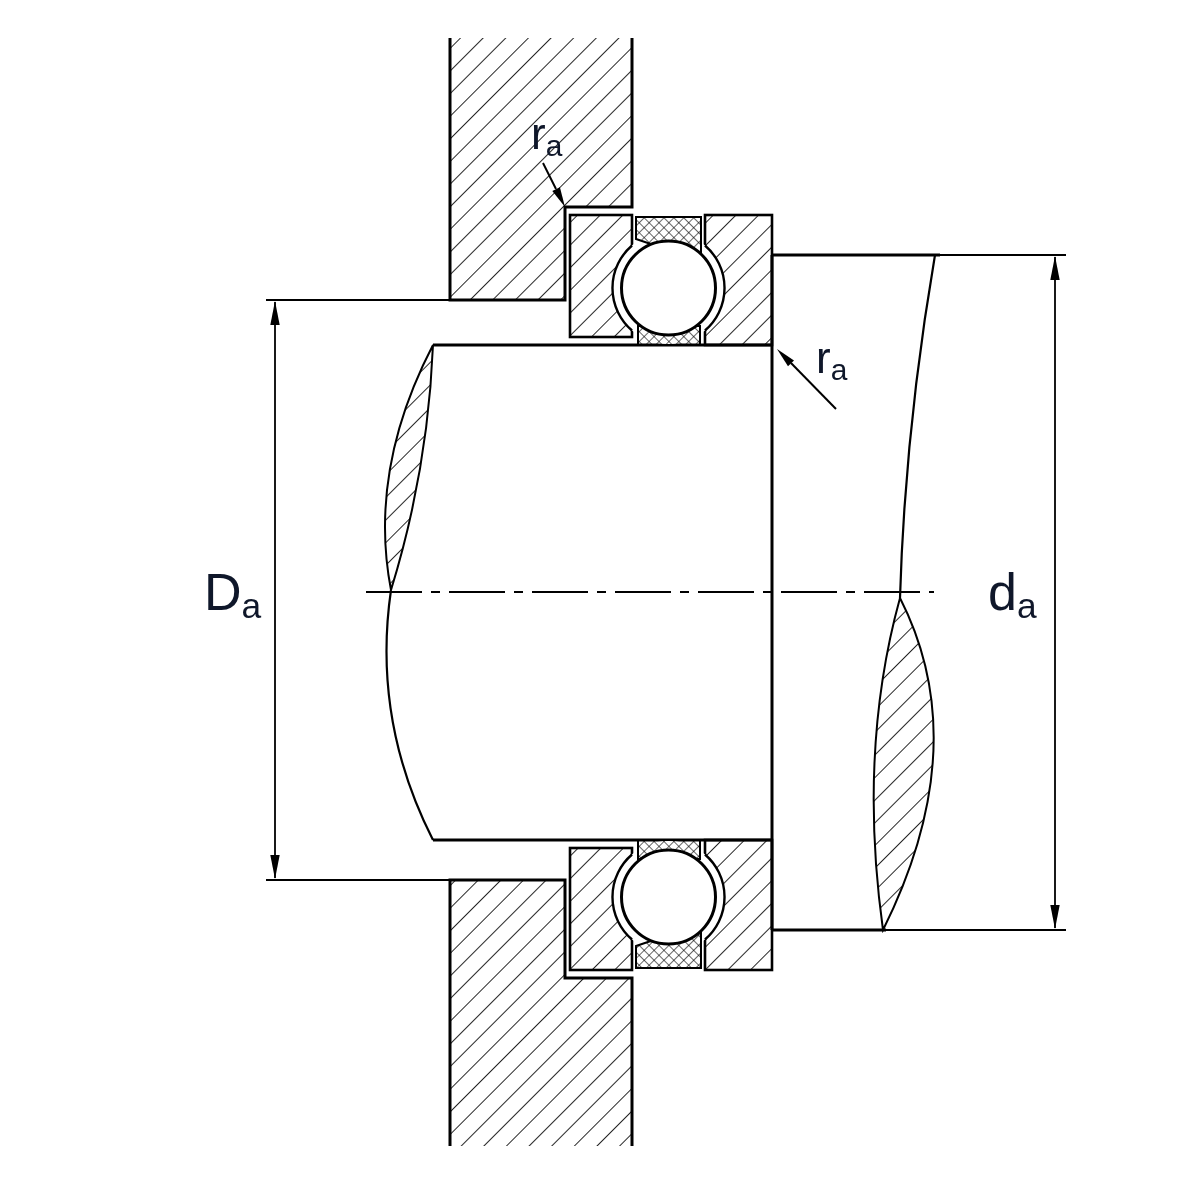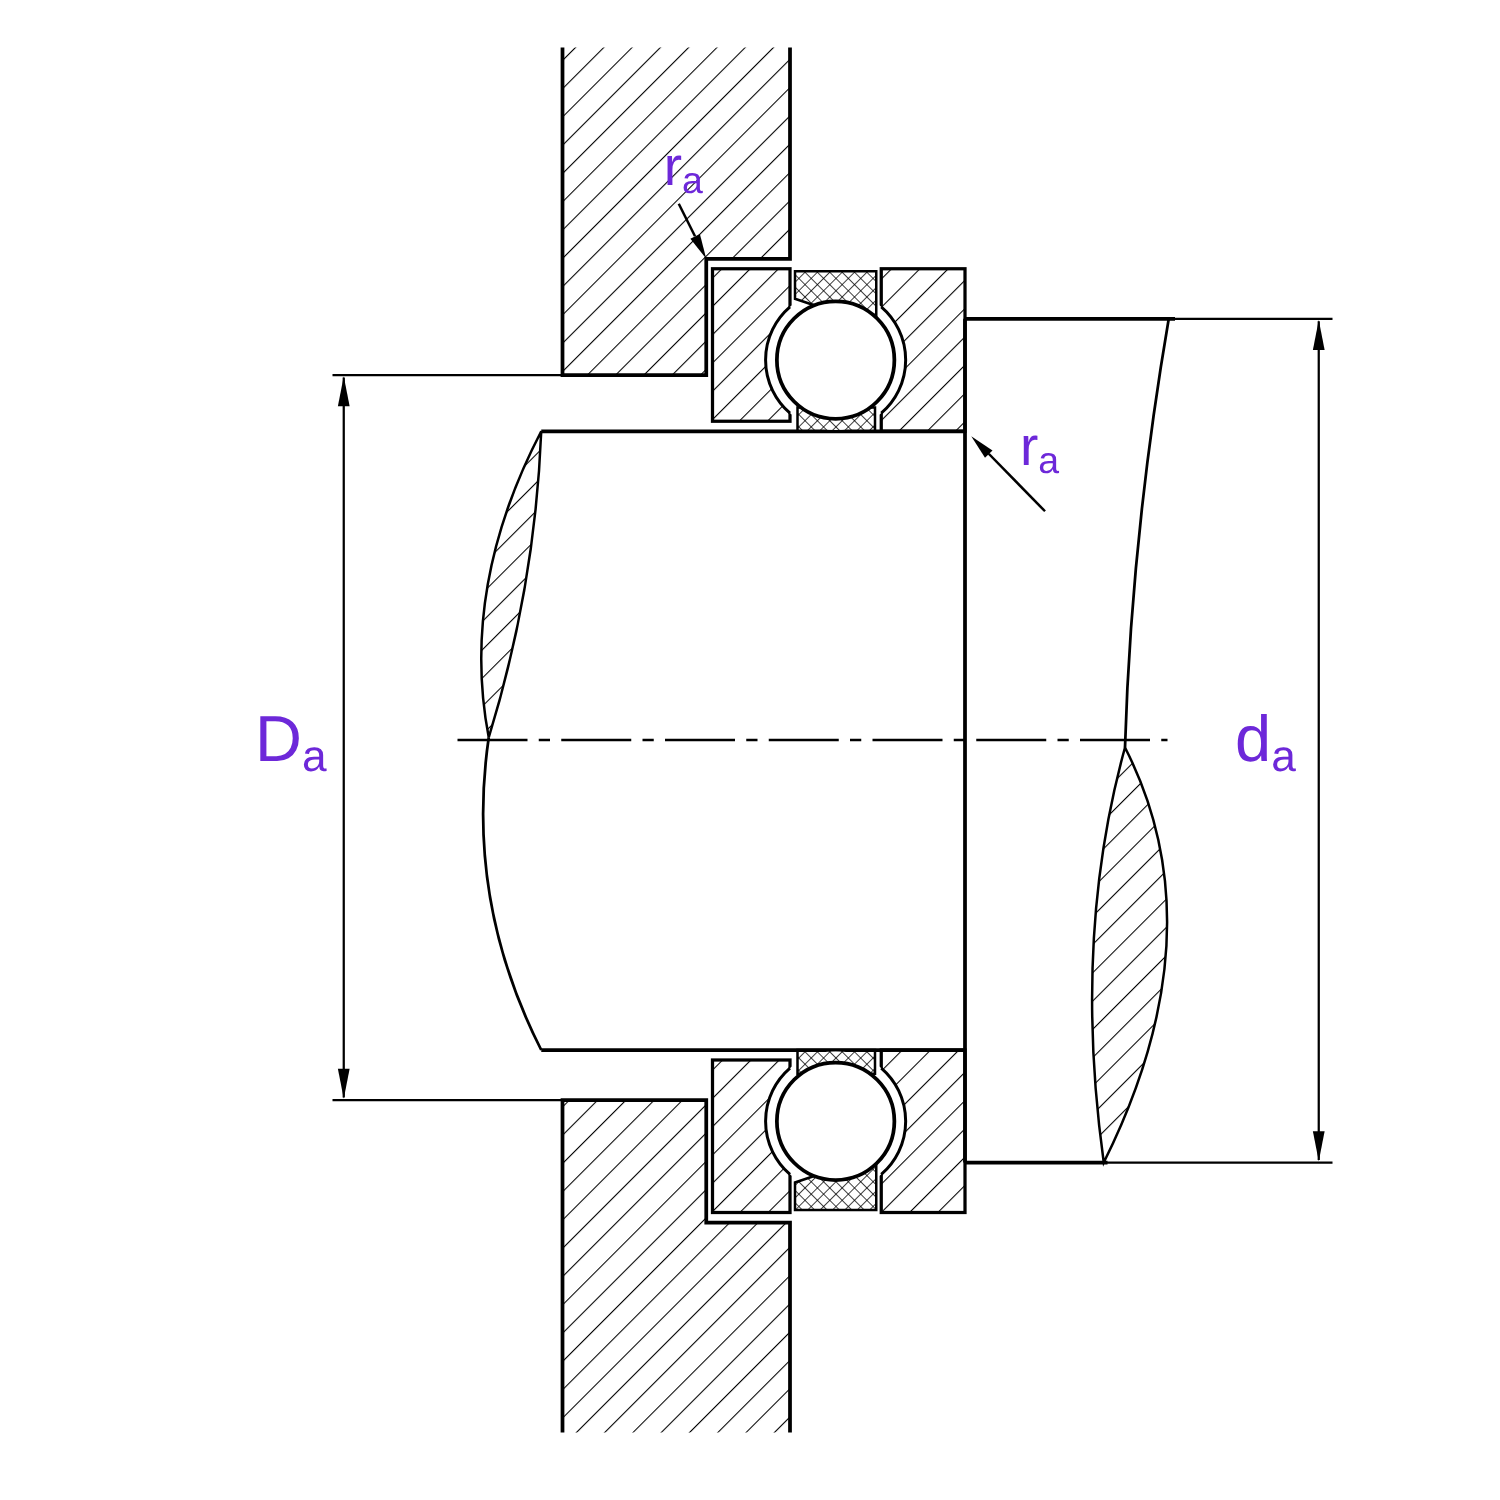--- a/index.html
+++ b/index.html
@@ -2,21 +2,21 @@
 <html><head>
 <meta charset="utf-8">
 <style>
   html,body{margin:0;padding:0;background:#fff;}
   .canvas{
     position:relative;width:1200px;height:1200px;background:#ffffff;
     overflow:hidden;font-family:"Liberation Sans",sans-serif;
   }
   .canvas svg{position:absolute;left:0;top:0;}
   .dim-label{
-    position:absolute;color:#6d28d9;font-size:52px;line-height:1;
+    position:absolute;color:#0f172a;font-size:52px;line-height:1;
     font-family:"Liberation Sans",sans-serif;white-space:nowrap;
   }
   .dim-label.small{font-size:44px;}
   .dim-label .sub{font-size:0.68em;vertical-align:-0.22em;}
 </style>
 </head>
 <body>
 
 <div class="canvas">
 

